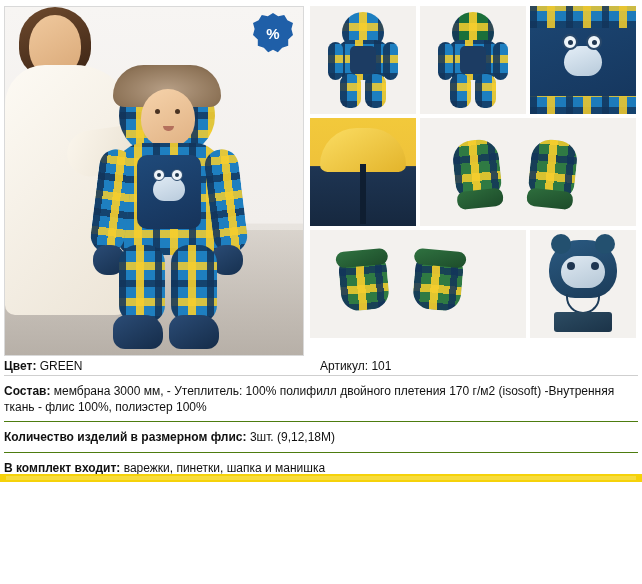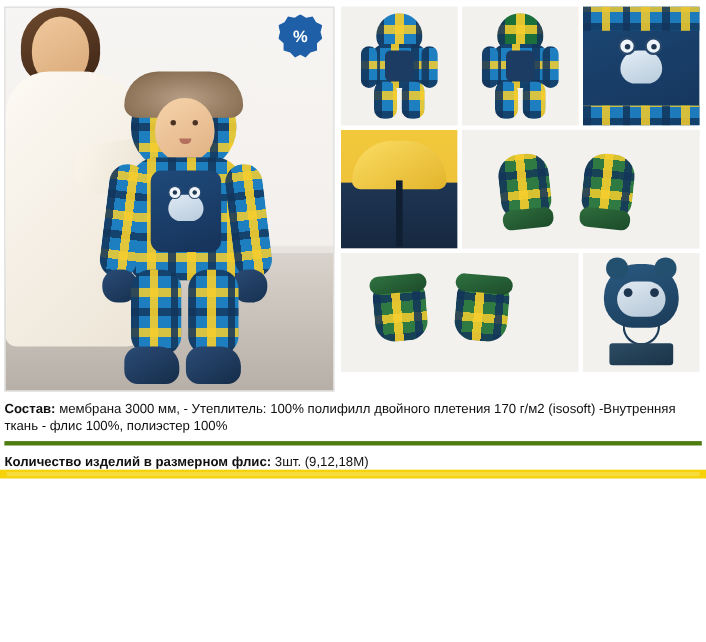--- a/index.html
+++ b/index.html
@@ -313,21 +313,21 @@
     align-items: baseline;
     padding: 3px 0 2px 0;
     border-bottom: 1px solid #cfcfcf;
   }
   .color-left { font-size: 12px; }
   .art { font-size: 12px; width: 318px; }
   b { font-weight: bold; }
 
   .spec {
     padding: 7px 0 6px 0;
-    border-bottom: 4px solid #4d7c0f;
+    border-bottom: 1px solid #4d7c0f;
     line-height: 1.35;
     font-size: 12px;
   }
   .spec:last-child { border-bottom: none; }
 
   .bottom-bar {
     position: absolute;
     left: 0; right: 0; bottom: 0;
     height: 8px;
     background: #f5d20a;
@@ -453,34 +453,48 @@
         </div>
         <div class="hat-tie"></div>
         <div class="neck-warmer"></div>
       </div>
 
     </div>
   </div>
 
   <div class="info">
 
+    <div class="row-color">
+      <div class="color-left">
+        <b>Цвет:</b>
+        <span>GREEN</span>
+      </div>
+      <div class="art">
+        <span>Артикул:</span>
+        <span>101</span>
+      </div>
+    </div>
 
     <div class="spec">
       <b>Состав:</b>
       <span>мембрана 3000 мм, - Утеплитель: 100% полифилл двойного плетения 170 г/м2 (isosoft) -Внутренняя ткань - флис 100%, полиэстер 100%</span>
     </div>
 
 
 
     <div class="spec">
       <b>Количество изделий в размерном флис:</b>
       <span>3шт. (9,12,18М)</span>
     </div>
 
 
+    <div class="spec">
+      <b>В комплект входит:</b>
+      <span>варежки, пинетки, шапка и манишка</span>
+    </div>
 
   </div>
 
   <div class="bottom-bar">
     <div class="inner"></div>
   </div>
 
 </div>
 
 </body></html>

